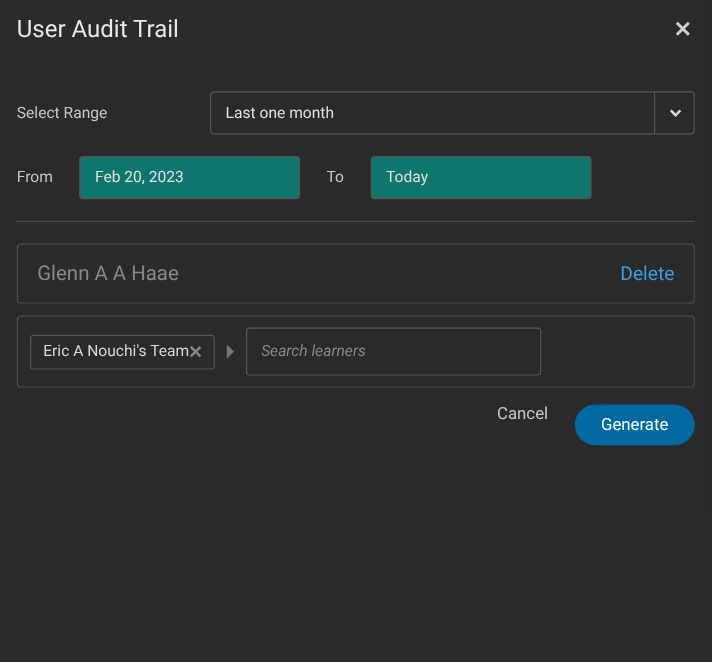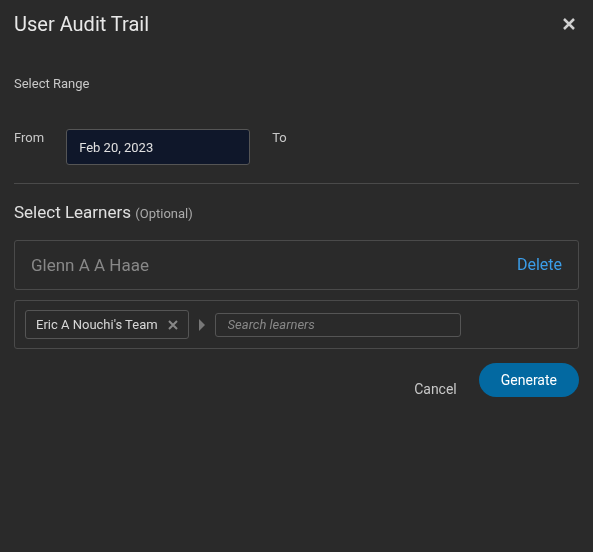--- a/index.html
+++ b/index.html
@@ -91,28 +91,27 @@
   }
   .select-caret svg { width: 14px; height: 14px; }
   .date-row {
     display: flex;
     align-items: center;
     gap: 22px;
     margin-bottom: 18px;
   }
   .date-input {
     height: 36px;
-    background: #0f172a;
+    background: #0f766e;
     border: 1px solid #555;
     border-radius: 3px;
     color: #e0e0e0;
     padding: 0 12px;
     font-size: 13px;
     width: 184px;
-    margin-top: 20px;
   }
   .divider {
     border: none;
     border-top: 1px solid #4a4a4a;
     margin: 6px 0 18px 0;
   }
   .section-title {
     font-size: 17px;
     color: #e0e0e0;
     font-weight: 400;
@@ -147,21 +146,20 @@
     border-radius: 3px;
     padding: 9px 10px;
     display: flex;
     align-items: center;
     gap: 8px;
     margin-bottom: 14px;
   }
   .chip {
     display: flex;
     align-items: center;
-    gap: 10px;
     background: #2a2a2a;
     border: 1px solid #555;
     border-radius: 3px;
     padding: 6px 10px;
     font-size: 13px;
     color: #d8d8d8;
   }
   .chip-x {
     cursor: pointer;
     color: #888;
@@ -170,41 +168,41 @@
   }
   .chip-x svg { width: 10px; height: 10px; }
   .chevron-insert {
     color: #777;
     display: flex;
     align-items: center;
   }
   .chevron-insert svg { width: 10px; height: 12px; }
   .search-input {
     flex: 0 0 246px;
-    height: 24px;
+    height: 40px;
     background: #2a2a2a;
     border: 1px solid #555;
     border-radius: 3px;
     color: #e0e0e0;
     padding: 0 12px;
     font-size: 13px;
     font-style: italic;
   }
   .search-input::placeholder { color: #888; font-style: italic; }
   .add-more {
     text-align: right;
     font-size: 14px;
     color: #3b9de8;
     cursor: pointer;
     margin-bottom: 38px;
   }
   .footer {
     display: flex;
     justify-content: flex-end;
-    align-items: flex-end;
+    align-items: flex-start;
     gap: 22px;
   }
   .btn-cancel {
     font-size: 14px;
     color: #c8c8c8;
     cursor: pointer;
     background: none;
     border: none;
   }
   .btn-generate {
@@ -228,33 +226,39 @@
     <div class="close-btn">
       <svg viewBox="0 0 16 16" fill="none" stroke="#d0d0d0" stroke-width="2.5">
           <path d="M3 3 L13 13 M13 3 L3 13"></path>
         </svg>
     </div>
   </div>
 
 
   <div class="row">
     <div class="label" style="width:130px;">Select Range</div>
+    <div class="select-wrap">
+      <div class="select">Last one month</div>
+      <div class="select-caret">
+        <svg viewBox="0 0 14 14" fill="none" stroke="#ddd" stroke-width="2">
+            <path d="M3 5 L7 9 L11 5"></path>
+          </svg>
+      </div>
+    </div>
   </div>
 
   <div class="date-row">
     <div class="label">From</div>
     <input class="date-input" value="Feb 20, 2023" style="">
     <div class="label">To</div>
+    <input class="date-input" value="Today" style="">
   </div>
 
   <hr class="divider">
 
-  <div class="section-title">
-    <span>Select Learners </span><span class="optional">(Optional)</span>
-  </div>
 
   <div class="learner-box">
     <div class="learner-name">Glenn A A Haae</div>
     <div class="delete-link">Delete</div>
   </div>
 
   <div class="team-row">
     <div class="chip">
       <span>Eric A Nouchi's Team</span>
       <span class="chip-x">

